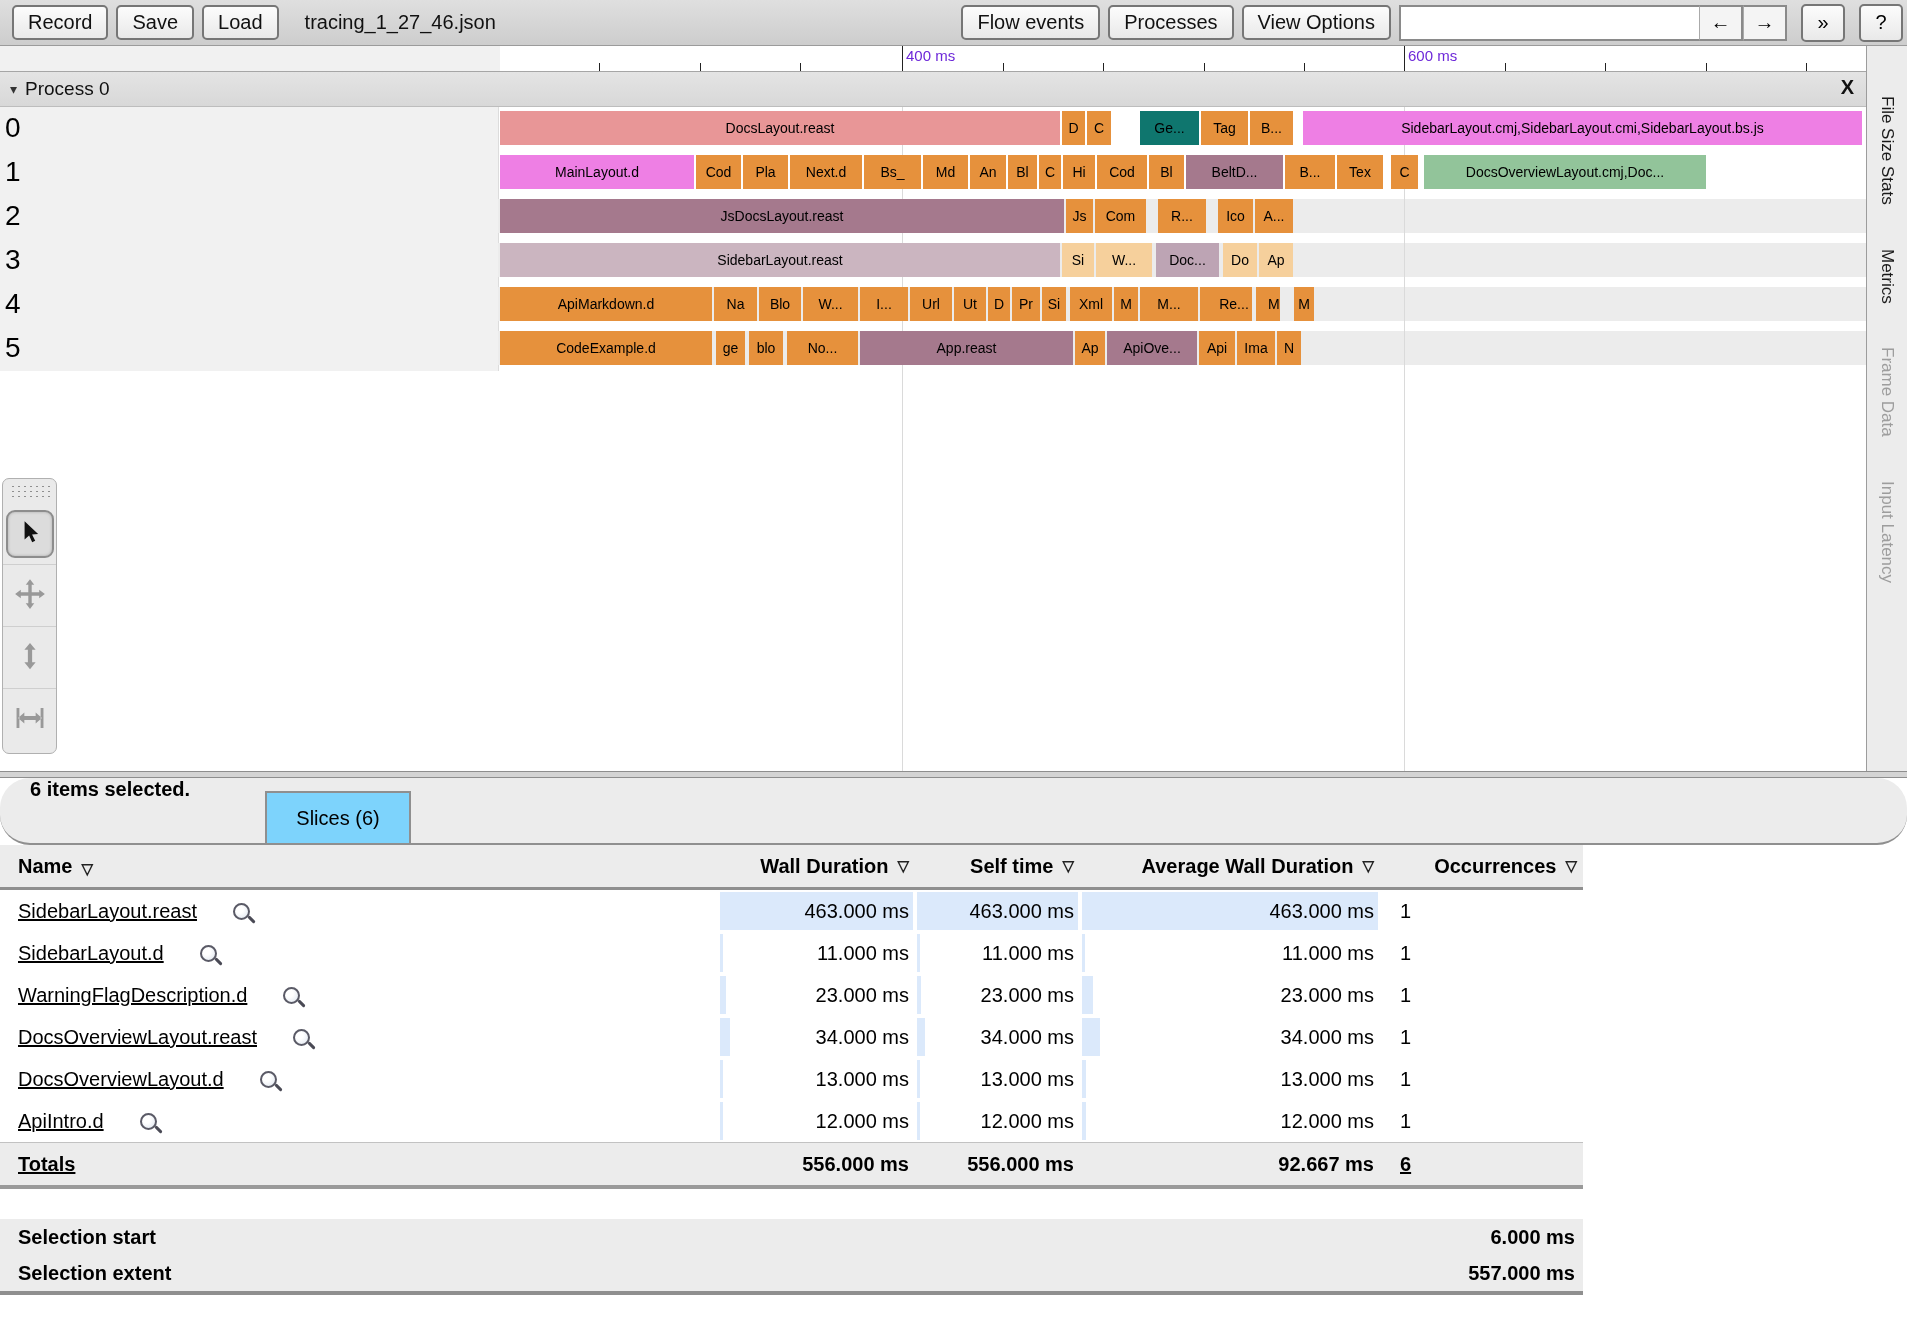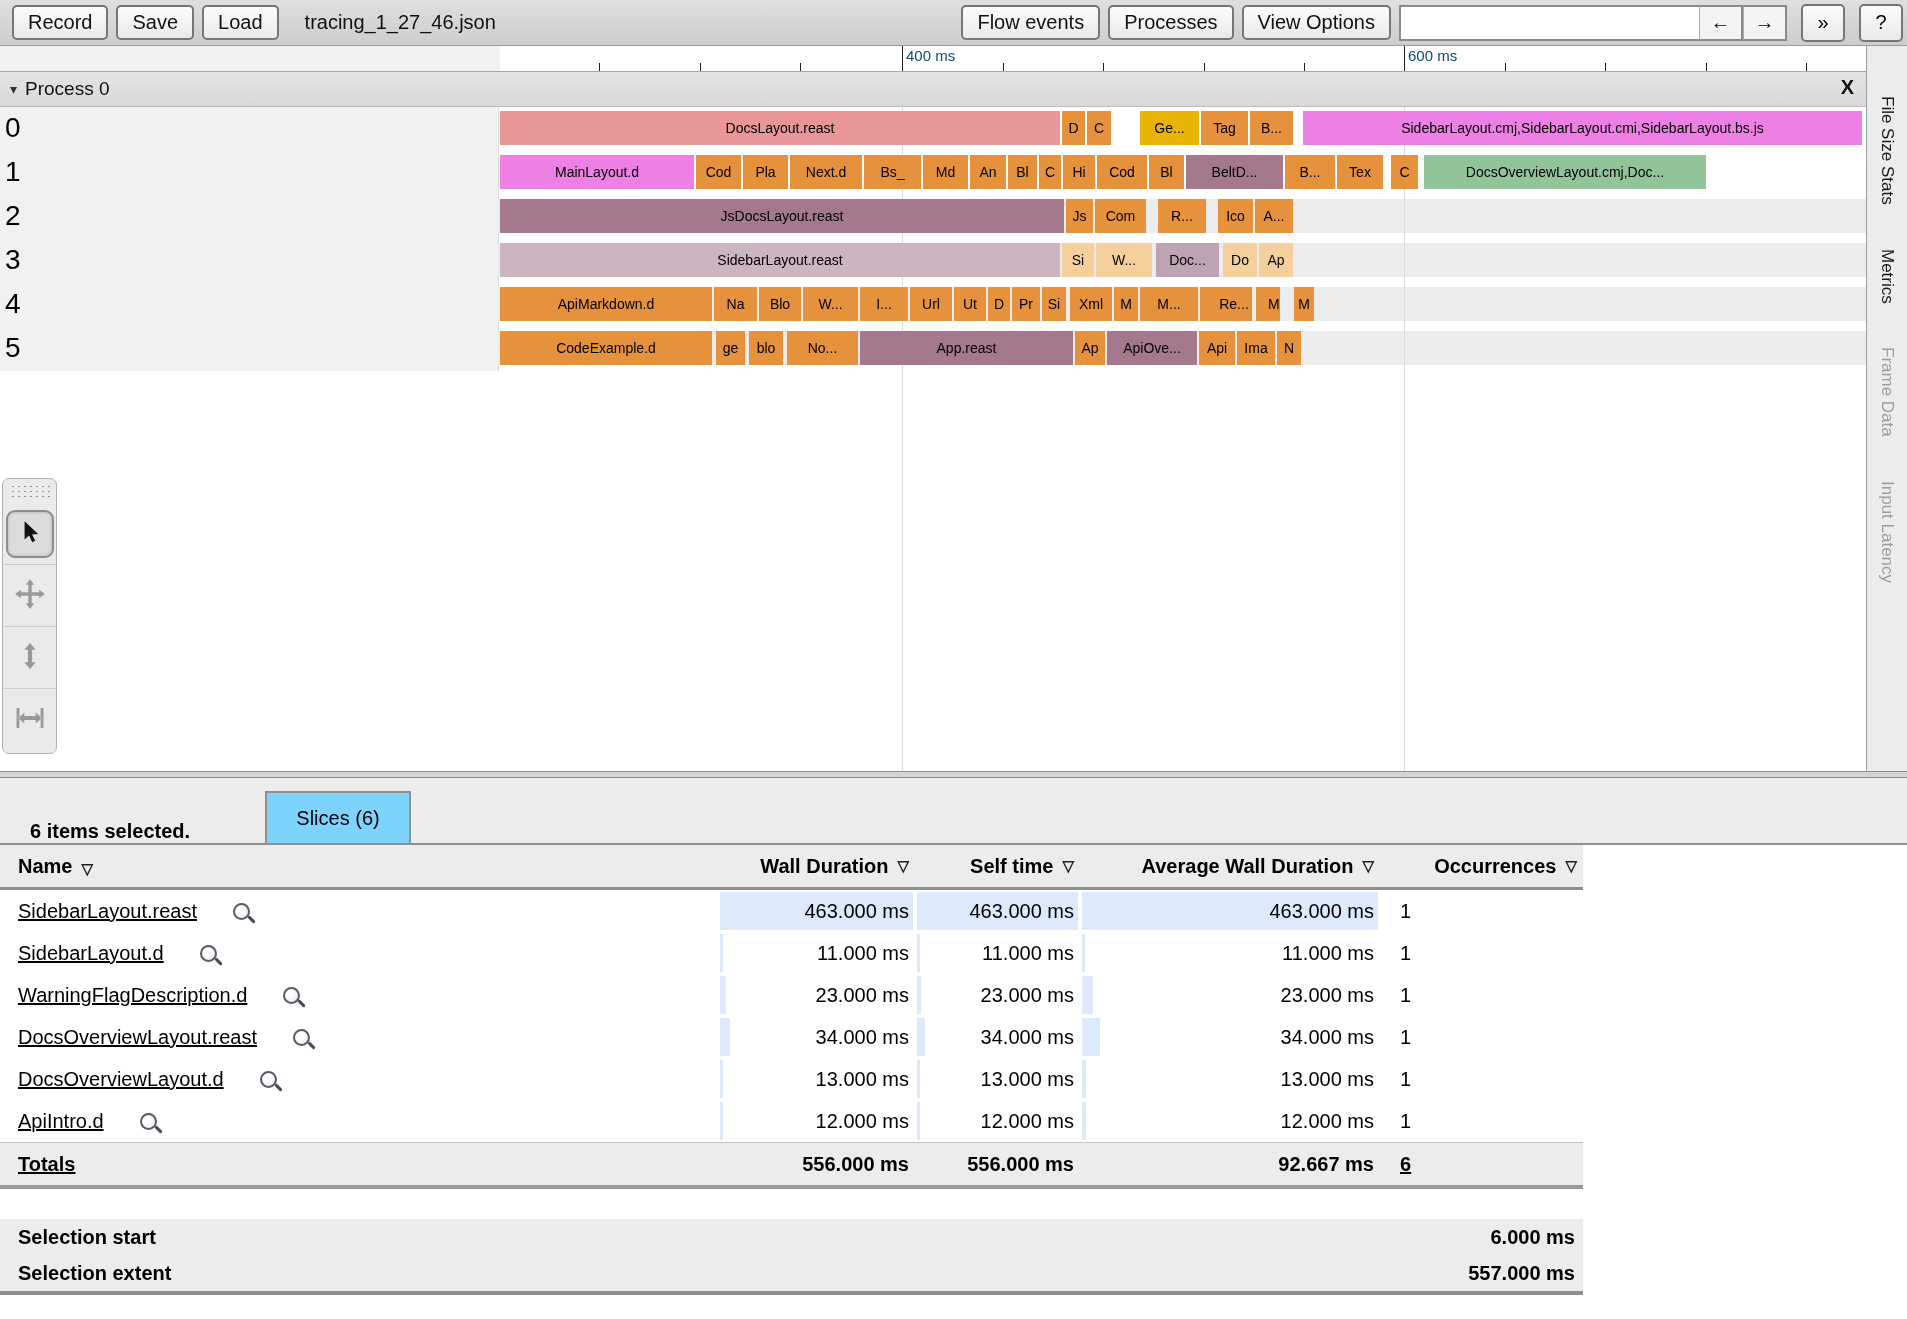--- a/index.html
+++ b/index.html
@@ -17,21 +17,21 @@
   .tb-nav{width:44px;height:36px;background:#f4f4f4;border:2px solid #8a8a8a;font-size:20px;margin-left:0;
     border-left:1px solid #aaa;box-sizing:border-box;}
   .tb-sq{width:44px;height:38px;background:linear-gradient(#fcfcfc,#e9e9e9);border:2px solid #767676;
     border-radius:5px;font-size:20px;margin-left:14px;box-sizing:border-box;}
 
   
   .timeline{position:absolute;left:0;top:46px;width:1866px;height:725px;background:#fff;}
   .corner{position:absolute;left:0;top:0;width:500px;height:25px;background:#f1f1f1;}
   .ruler{position:absolute;left:500px;top:0;width:1366px;height:25px;background:#fff;border-bottom:1px solid #444;}
   .ruler .maj{position:absolute;top:0;bottom:0;width:1px;background:#222;}
-  .ruler .maj-label{position:absolute;top:1px;font-size:15px;color:#0c4a6e;white-space:nowrap;}
+  .ruler .maj-label{position:absolute;top:1px;font-size:15px;color:#6d28d9;white-space:nowrap;}
   .ruler .min{position:absolute;bottom:0;height:8px;width:1px;background:#222;}
   .gridline{position:absolute;top:61px;height:664px;width:1px;background:#dadada;z-index:1;}
 
   .proc-header{position:absolute;left:0;top:25px;width:1866px;height:36px;background:linear-gradient(#e4e4e4,#d8d8d8);
     border-top:1px solid #a6a6a6;border-bottom:1px solid #bdbdbd;box-sizing:border-box;
     display:flex;align-items:center;font-size:19px;color:#111;}
   .proc-caret{margin:0 8px 0 10px;font-size:14px;color:#333;}
   .proc-close{position:absolute;right:12px;top:4px;font-size:20px;font-weight:bold;color:#111;cursor:default;}
 
   .tracks{position:absolute;left:0;top:61px;width:1866px;height:264px;}
@@ -56,21 +56,21 @@
     align-items:center;padding-top:50px;gap:44px;}
   .sb-tab{writing-mode:vertical-rl;font-size:17px;white-space:nowrap;}
 
   
   .splitter{position:absolute;left:0;top:771px;width:1907px;height:7px;background:#d4d4d4;
     border-top:1px solid #8e8e8e;border-bottom:1px solid #8e8e8e;box-sizing:border-box;}
 
   
   .analysis{position:absolute;left:0;top:778px;width:1907px;bottom:0;background:#fff;}
   .a-head{position:relative;height:65px;background:#ececec;border-bottom:2px solid #8f8f8f;
-    display:flex;align-items:flex-end;}
+    display:flex;align-items:flex-start;border-radius:30px;}
   .a-selected{font-weight:bold;font-size:20px;margin-left:30px;}
   .a-tab{position:absolute;left:265px;bottom:-2px;width:142px;height:50px;background:#7dd3fc;
     border:2px solid #8f8f8f;display:flex;align-items:center;justify-content:center;font-size:20px;z-index:2;}
 
   .a-table{width:1583px;}
   .t-grid{display:grid;grid-template-columns:718px 197px 165px 300px 203px;align-items:center;}
   .t-head{height:42px;background:#ececec;border-bottom:3px solid #8f8f8f;font-weight:bold;font-size:20px;}
   .h-name{padding-left:18px;display:flex;align-items:flex-end;}
   .h-num{display:flex;justify-content:flex-end;align-items:center;padding-right:6px;}
   .tri{font-size:15px;color:#222;margin-left:9px;}
@@ -142,21 +142,21 @@
       <span>Process 0</span>
       <span class="proc-close">X</span>
     </div>
 
     <div class="tracks">
       <div class="names-col"></div>
     <div class="rownum" style="top: 4px;">0</div>
         <div class="slice" title="DocsLayout.reast" style="left: 500px; width: 560px; top: 4px; background: rgb(232, 150, 151);">DocsLayout.reast</div>
         <div class="slice" title="D" style="left: 1062px; width: 23px; top: 4px; background: rgb(230, 145, 60);">D</div>
         <div class="slice" title="C" style="left: 1087px; width: 24px; top: 4px; background: rgb(230, 145, 60);">C</div>
-        <div class="slice" title="Ge..." style="left: 1140px; width: 59px; top: 4px; background: #eab308;">Ge...</div>
+        <div class="slice" title="Ge..." style="left: 1140px; width: 59px; top: 4px; background: #0f766e;">Ge...</div>
         <div class="slice" title="Tag" style="left: 1201px; width: 47px; top: 4px; background: rgb(230, 145, 60);">Tag</div>
         <div class="slice" title="B..." style="left: 1250px; width: 43px; top: 4px; background: rgb(230, 145, 60);">B...</div>
         <div class="slice" title="SidebarLayout.cmj,SidebarLayout.cmi,SidebarLayout.bs.js" style="left: 1303px; width: 559px; top: 4px; background: rgb(238, 127, 228);">SidebarLayout.cmj,SidebarLayout.cmi,SidebarLayout.bs.js</div>
         <div class="rownum" style="top: 48px;">1</div>
         <div class="slice" title="MainLayout.d" style="left: 500px; width: 194px; top: 48px; background: rgb(238, 127, 228);">MainLayout.d</div>
         <div class="slice" title="Cod" style="left: 696px; width: 45px; top: 48px; background: rgb(230, 145, 60);">Cod</div>
         <div class="slice" title="Pla" style="left: 743px; width: 45px; top: 48px; background: rgb(230, 145, 60);">Pla</div>
         <div class="slice" title="Next.d" style="left: 790px; width: 72px; top: 48px; background: rgb(230, 145, 60);">Next.d</div>
         <div class="slice" title="Bs_" style="left: 864px; width: 57px; top: 48px; background: rgb(230, 145, 60);">Bs_</div>
         <div class="slice" title="Md" style="left: 923px; width: 45px; top: 48px; background: rgb(230, 145, 60);">Md</div>

